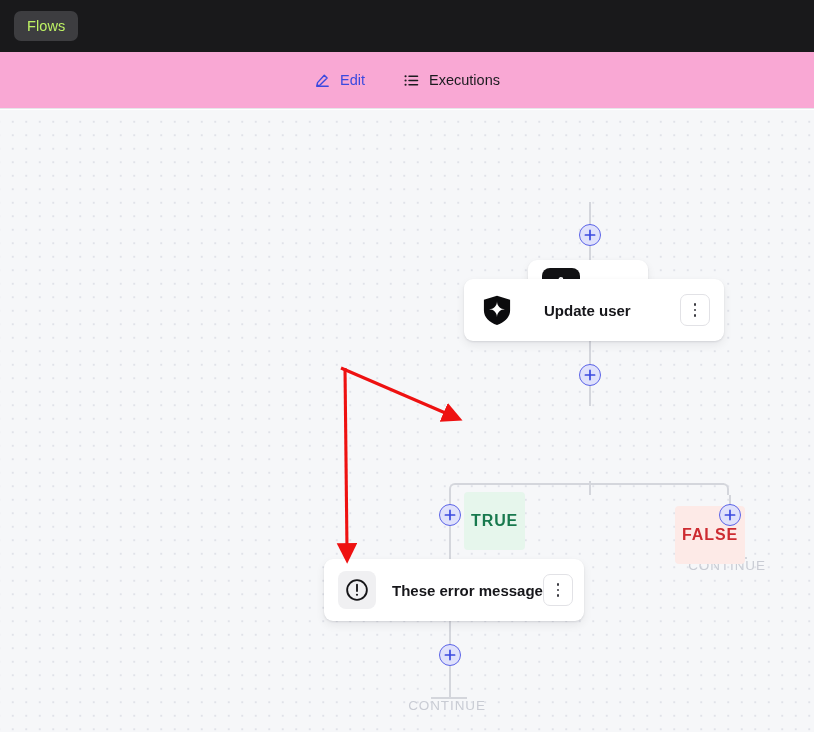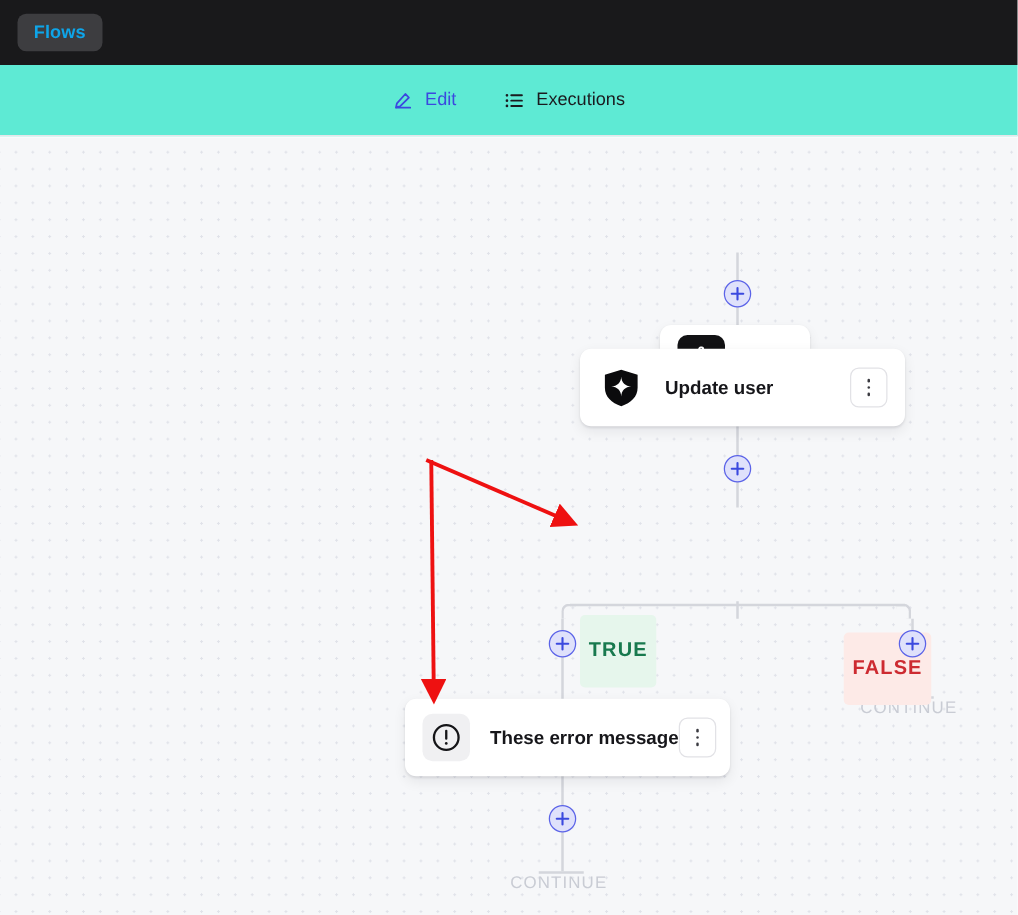--- a/index.html
+++ b/index.html
@@ -17,35 +17,35 @@
     position: absolute;
     left: 0; top: 0;
     width: 814px; height: 52px;
     background: #19191b;
     display: flex;
     align-items: center;
   }
   .brand-chip {
     margin-left: 14px;
     background: #3d3d40;
-    color: #0ea5e9;
+    color: #bef264;
     font-size: 14.5px;
-    font-weight: 700;
+    font-weight: 400;
     letter-spacing: .1px;
     padding: 8px 13px;
     border-radius: 7px;
     line-height: 1;
   }
 
   
   .tabbar {
     position: absolute;
     left: 0; top: 52px;
     width: 814px; height: 57px;
-    background: #5eead4;
+    background: #f9a8d4;
     border-bottom: 1px solid #e6e6ea;
     display: flex;
     align-items: center;
     justify-content: center;
     gap: 38px;
   }
   .tab {
     display: flex;
     align-items: center;
     gap: 9px;
@@ -253,21 +253,21 @@
   <div class="node" style="left:528px; top:150px; width:120px; height:53px;">
     <div class="node-icon dark">
       <svg width="20" height="20" viewBox="0 0 24 24" fill="none" stroke="#ffffff" stroke-width="1.9" stroke-linecap="round" stroke-linejoin="round">
         <circle cx="12" cy="12" r="3.1"></circle>
         <path d="M19.4 15a1.6 1.6 0 0 0 .32 1.77l.06.06a1.95 1.95 0 1 1-2.76 2.76l-.06-.06a1.6 1.6 0 0 0-1.77-.32 1.6 1.6 0 0 0-.97 1.47V21a1.95 1.95 0 1 1-3.9 0v-.1A1.6 1.6 0 0 0 9.3 19.4a1.6 1.6 0 0 0-1.77.32l-.06.06a1.95 1.95 0 1 1-2.76-2.76l.06-.06a1.6 1.6 0 0 0 .32-1.77 1.6 1.6 0 0 0-1.47-.97H3a1.95 1.95 0 1 1 0-3.9h.1A1.6 1.6 0 0 0 4.6 9.3a1.6 1.6 0 0 0-.32-1.77l-.06-.06a1.95 1.95 0 1 1 2.76-2.76l.06.06a1.6 1.6 0 0 0 1.77.32H9a1.6 1.6 0 0 0 .97-1.47V3a1.95 1.95 0 1 1 3.9 0v.1a1.6 1.6 0 0 0 .97 1.47 1.6 1.6 0 0 0 1.77-.32l.06-.06a1.95 1.95 0 1 1 2.76 2.76l-.06.06a1.6 1.6 0 0 0-.32 1.77V9a1.6 1.6 0 0 0 1.47.97H21a1.95 1.95 0 1 1 0 3.9h-.1a1.6 1.6 0 0 0-1.5.13z"></path>
       </svg>
     </div>
     <div class="node-label">Start</div>
   </div>
 
-  <div class="node" style="left:464px; top:169px; width:260px; height:62px;">
+  <div class="node" style="left:464px; top:169px; width:260px; height:62px;gap:12px;">
     <div class="node-icon plain">
       <svg width="34" height="34" viewBox="0 0 40 40" fill="#0b0b0d">
         <path d="M20 3.2 L35.4 8.0 L35.4 20.2 C35.4 28.6 29.2 34.4 20 37.6 C10.8 34.4 4.6 28.6 4.6 20.2 L4.6 8.0 Z
                  M20 9.6 C20 15.0 16.0 19.0 10.6 19.0 C16.0 19.0 20 23.0 20 28.4 C20 23.0 24.0 19.0 29.4 19.0 C24.0 19.0 20 15.0 20 9.6 Z" fill-rule="evenodd"></path>
       </svg>
     </div>
     <div class="node-label">Update user</div>
     <div class="kebab">
       <i></i>
       <i></i>

